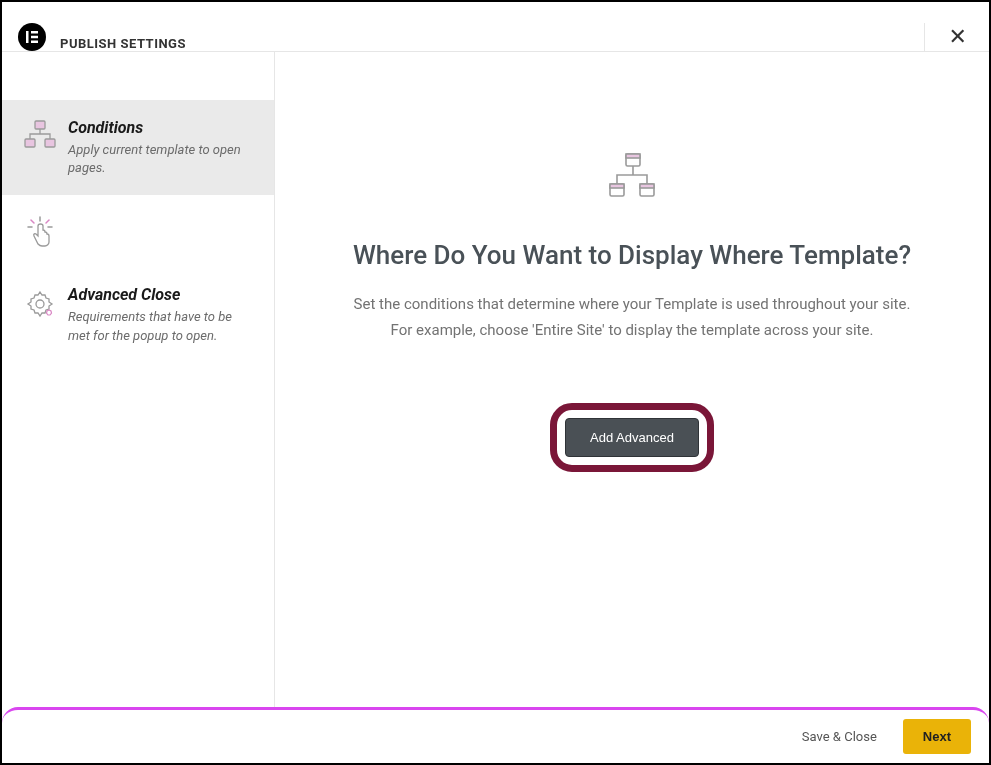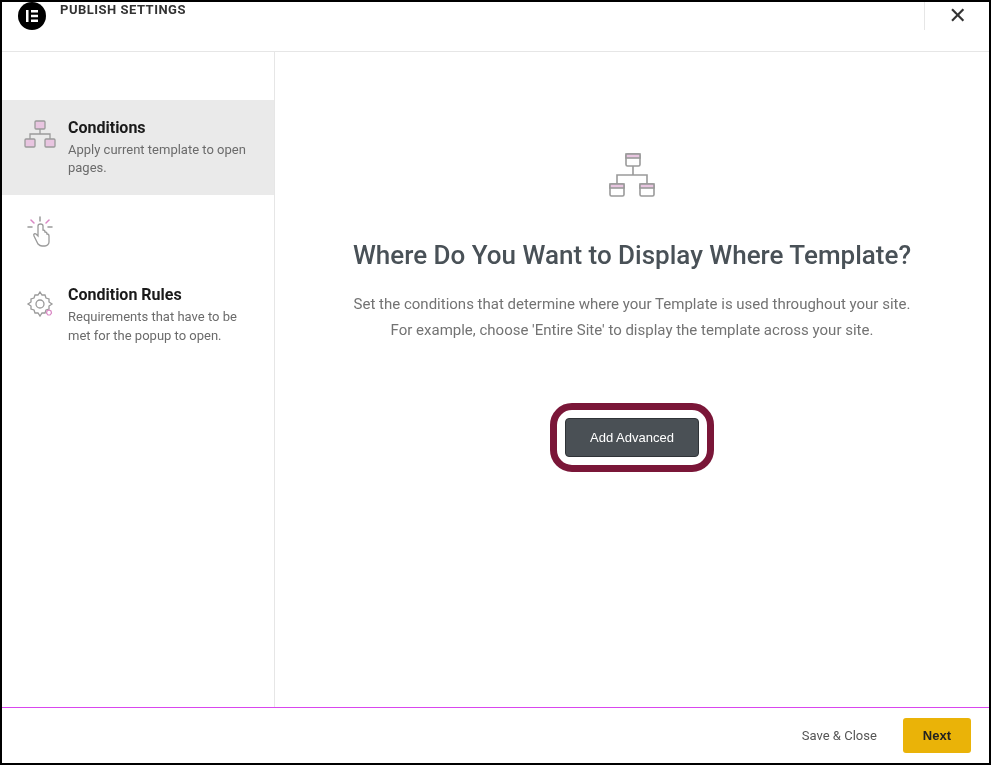--- a/index.html
+++ b/index.html
@@ -13,21 +13,21 @@
       width: 991px;
       height: 765px;
       border: 2px solid #000;
       display: flex;
       flex-direction: column;
       overflow: hidden;
     }
     .header {
       height: 50px;
       display: flex;
-      align-items: flex-start;
+      align-items: flex-end;
       padding: 0 16px;
       border-bottom: 1px solid #e6e6e6;
       position: relative;
     }
     .logo {
       width: 28px;
       height: 28px;
       background: #000;
       border-radius: 50%;
       display: flex;
@@ -79,20 +79,21 @@
       width: 40px;
       flex-shrink: 0;
       display: flex;
       justify-content: center;
       align-items: flex-start;
       padding-top: 2px;
     }
     .sidebar-text {
       flex: 1;
       padding-left: 8px;
+      font-style: italic;
     }
     .sidebar-title {
       font-size: 16px;
       font-weight: 700;
       color: #1a1a1a;
       margin-bottom: 4px;
     }
     .sidebar-desc {
       font-size: 13px;
       color: #6b6b6b;
@@ -132,26 +133,27 @@
       color: #fff;
       border: 1px solid #2f3337;
       border-radius: 4px;
       padding: 11px 24px;
       font-size: 13px;
       font-weight: 500;
       cursor: pointer;
     }
     .footer {
       height: 56px;
-      border-top: 1px solid #d946ef;
+      border-top: 3px solid #d946ef;
       display: flex;
       align-items: center;
       justify-content: flex-end;
       padding: 0 18px;
       gap: 26px;
+      border-radius: 16px;
     }
     .save-close {
       font-size: 13px;
       color: #555;
       cursor: pointer;
     }
     .next-btn {
       background: #eab308;
       color: #222;
       border: none;
@@ -215,21 +217,21 @@
 
     <div class="sidebar-item">
       <div class="sidebar-icon">
         <svg width="34" height="34" viewBox="0 0 34 34">
           <path d="M17 5 l2 3 h3 l1 3 3 1 v3 l3 2 -3 2 v3 l-3 1 -1 3 h-3 l-2 3 -2 -3 h-3 l-1 -3 -3 -1 v-3 l-3 -2 3 -2 v-3 l3 -1 1 -3 h3 z" fill="none" stroke="#9a9a9a" stroke-width="1.3"></path>
           <circle cx="17" cy="17" r="4" fill="none" stroke="#9a9a9a" stroke-width="1.3"></circle>
           <path d="M24 24 l2 -1 2 1 0.5 2 -1.5 2 h-2 l-1.5 -2 z" fill="#fff" stroke="#d986c4" stroke-width="1.2"></path>
         </svg>
       </div>
       <div class="sidebar-text">
-        <div class="sidebar-title">Condition Rules</div>
+        <div class="sidebar-title">Advanced Close</div>
         <div class="sidebar-desc">Requirements that have to be met for the popup to open.</div>
       </div>
     </div>
 
   </div>
 
   <div class="main">
     <div class="main-icon">
       <svg width="56" height="48" viewBox="0 0 56 48">
         <rect x="22" y="2" width="14" height="12" rx="1.5" fill="#fff" stroke="#9a9a9a" stroke-width="1.6"></rect>

